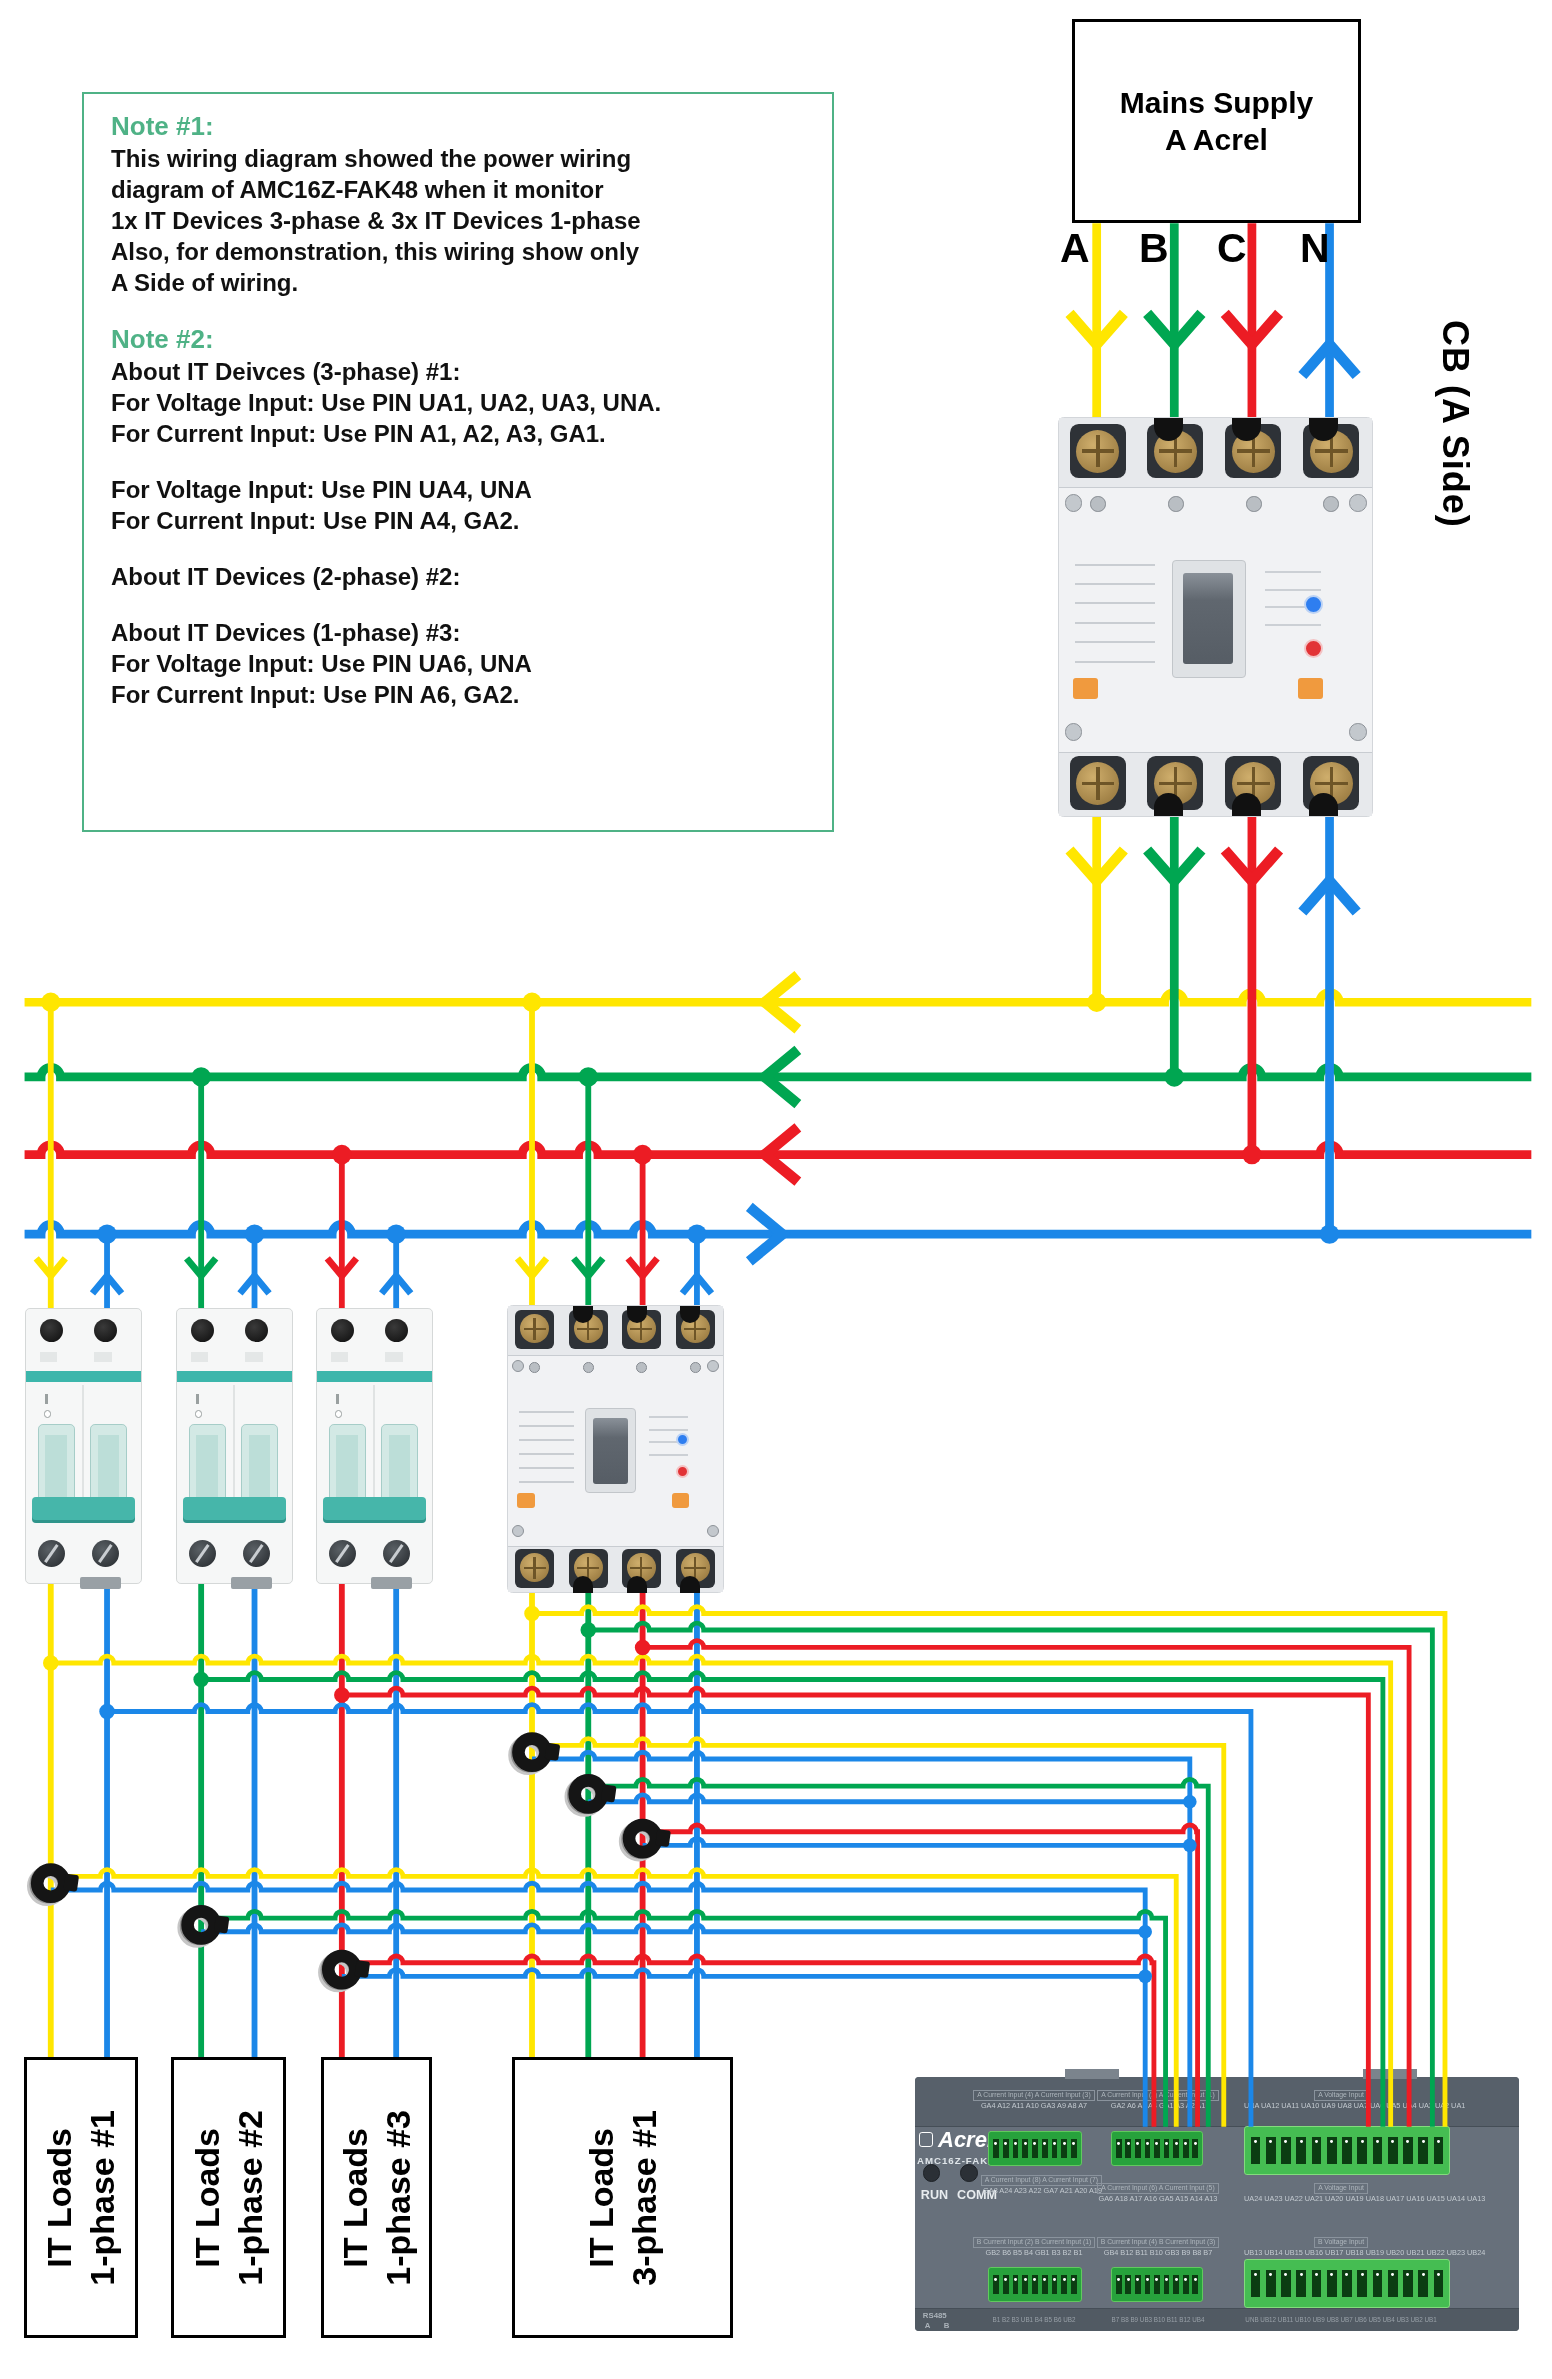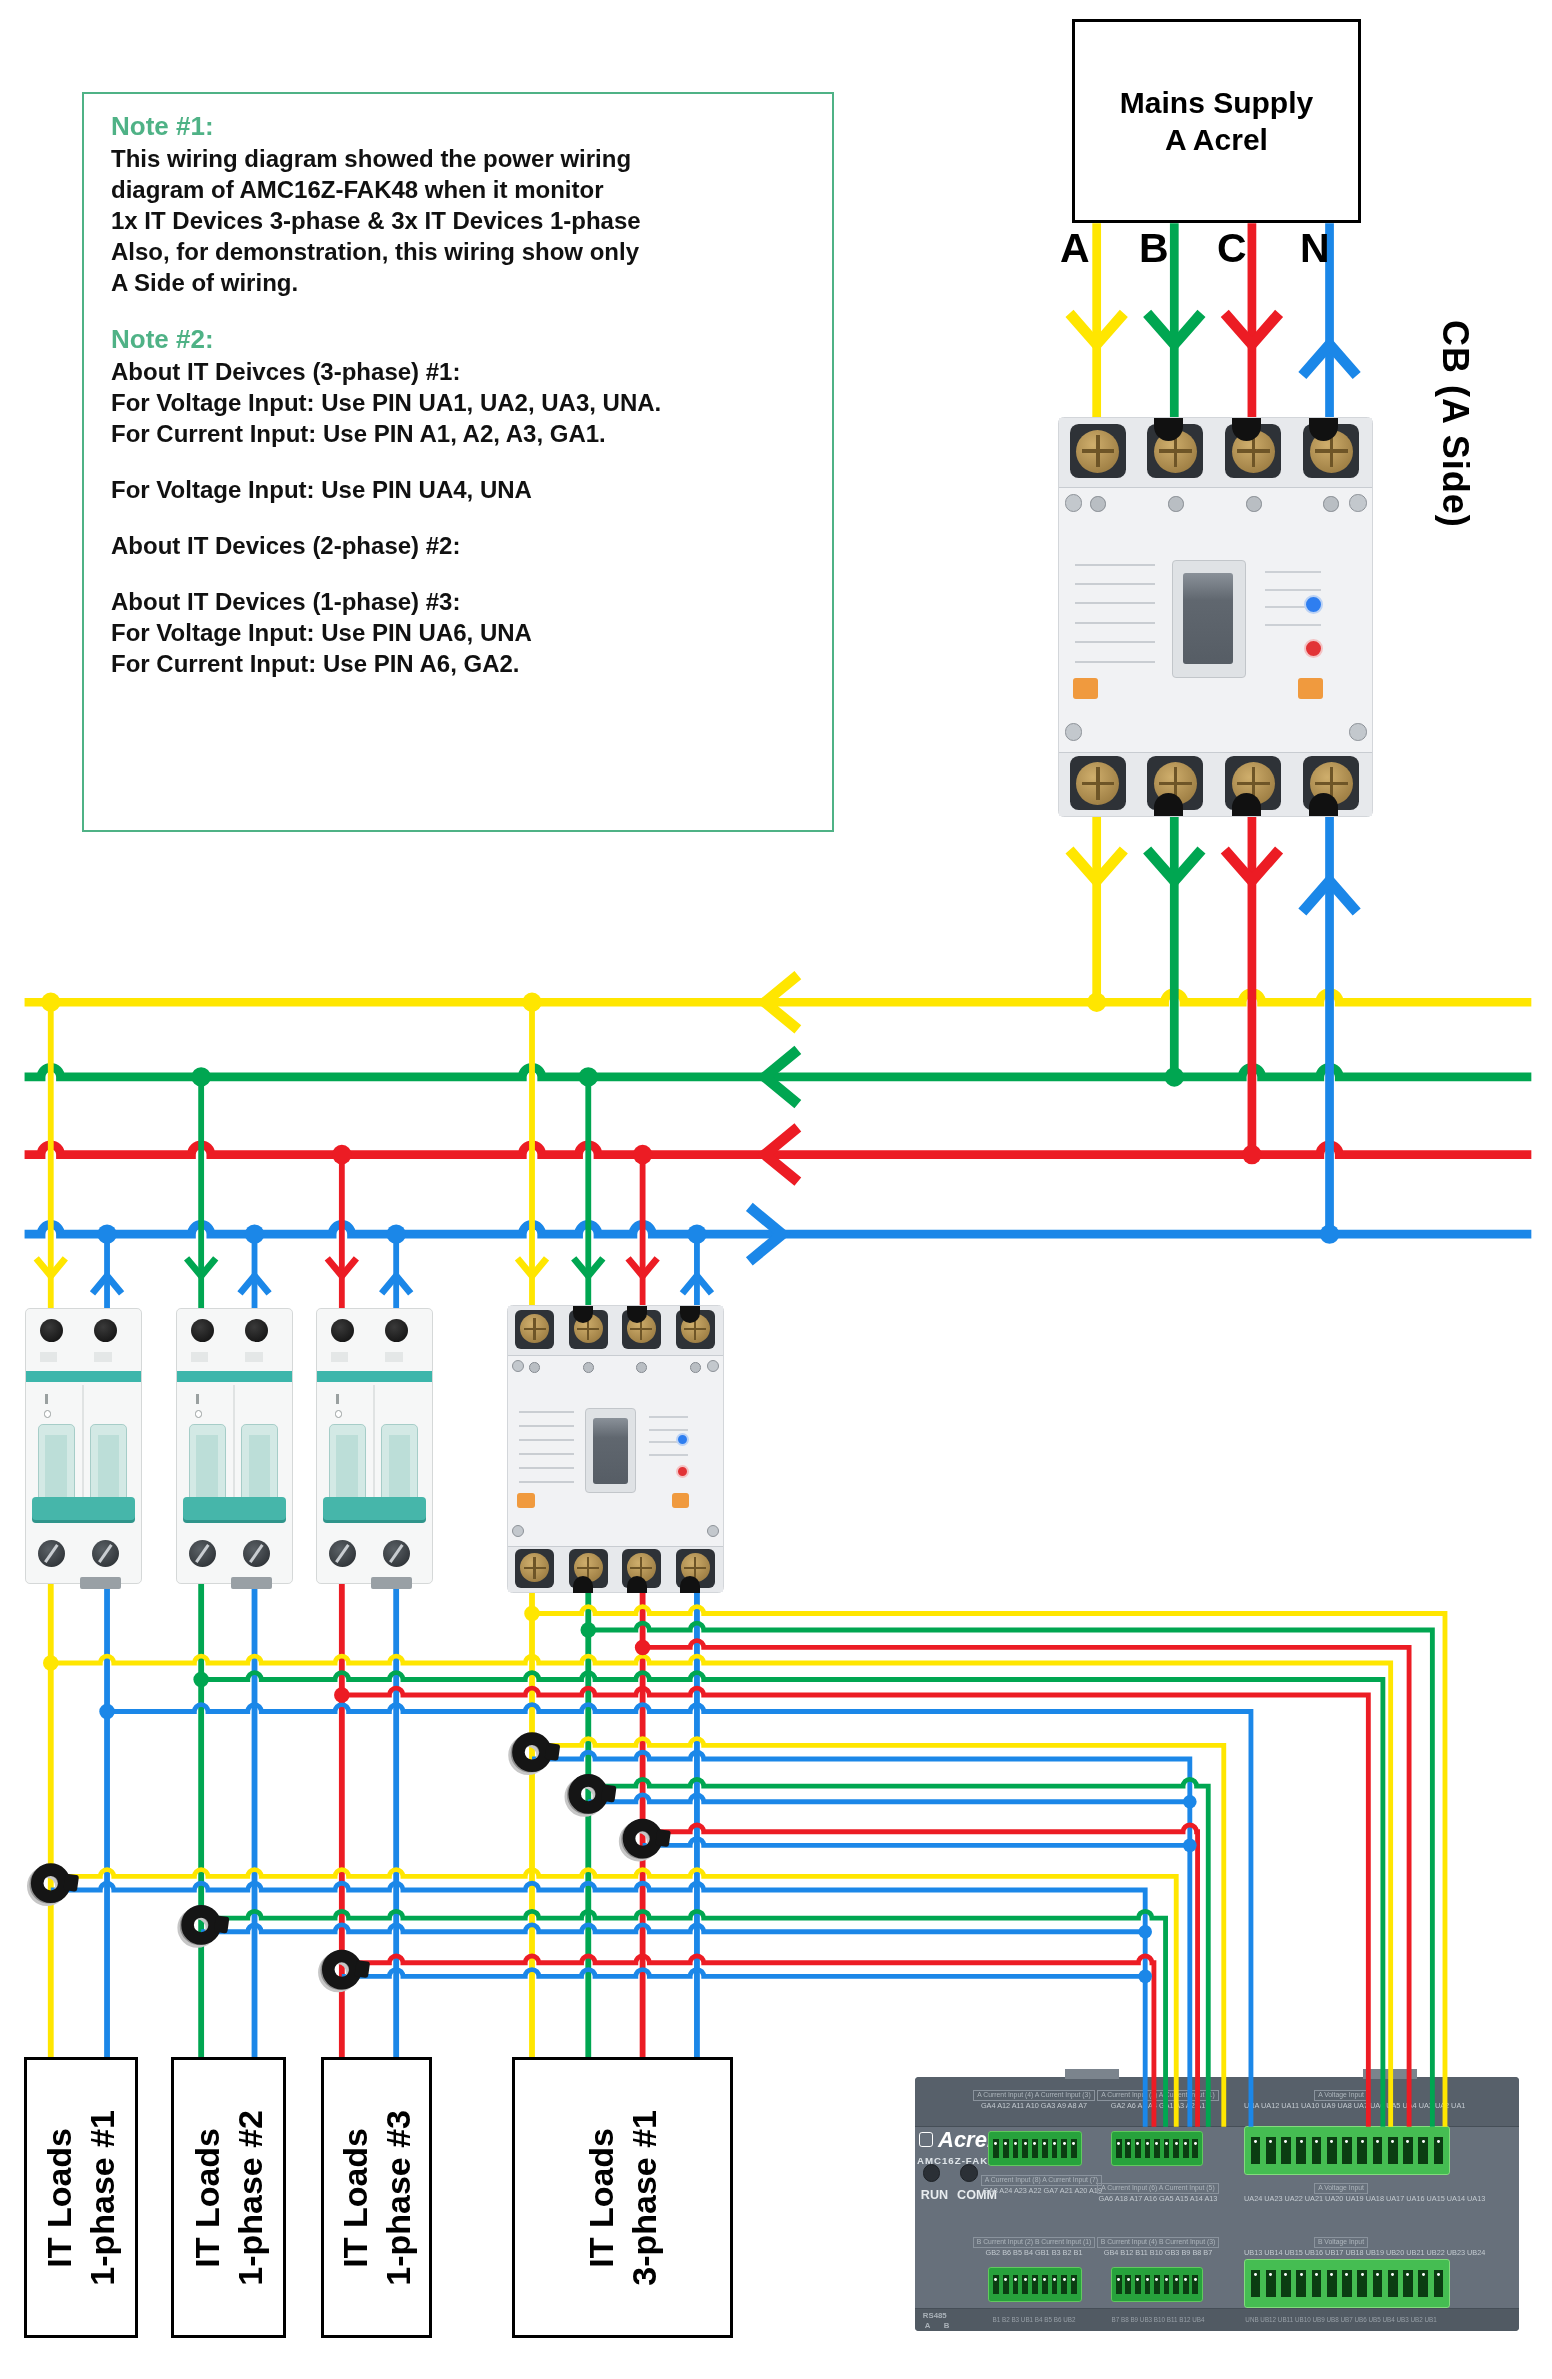--- a/index.html
+++ b/index.html
@@ -270,20 +270,21 @@
       <div class="nline">1x IT Devices 3-phase &amp; 3x IT Devices 1-phase</div>
       <div class="nline">Also, for demonstration, this wiring show only</div>
       <div class="nline">A Side of wiring.</div>
       <div class="ngap"></div>
       <div class="ntitle">Note #2:</div>
       <div class="nline">About IT Deivces (3-phase) #1:</div>
       <div class="nline">For Voltage Input: Use PIN UA1, UA2, UA3, UNA.</div>
       <div class="nline">For Current Input: Use PIN A1, A2, A3, GA1.</div>
       <div class="ngap"></div>
       <div class="nline">For Voltage Input: Use PIN UA4, UNA</div>
+      <div class="nline">For Current Input: Use PIN A4, GA2.</div>
       <div class="ngap"></div>
       <div class="nline">About IT Devices (2-phase) #2:</div>
       <div class="ngap"></div>
       <div class="nline">About IT Devices (1-phase) #3:</div>
       <div class="nline">For Voltage Input: Use PIN UA6, UNA</div>
       <div class="nline">For Current Input: Use PIN A6, GA2.</div>
     </div>
 
   <div id="mainsbox" class="box" style="left:1072px;top:19.4px;width:289px;height:204px;">
     <div>Mains Supply</div>

